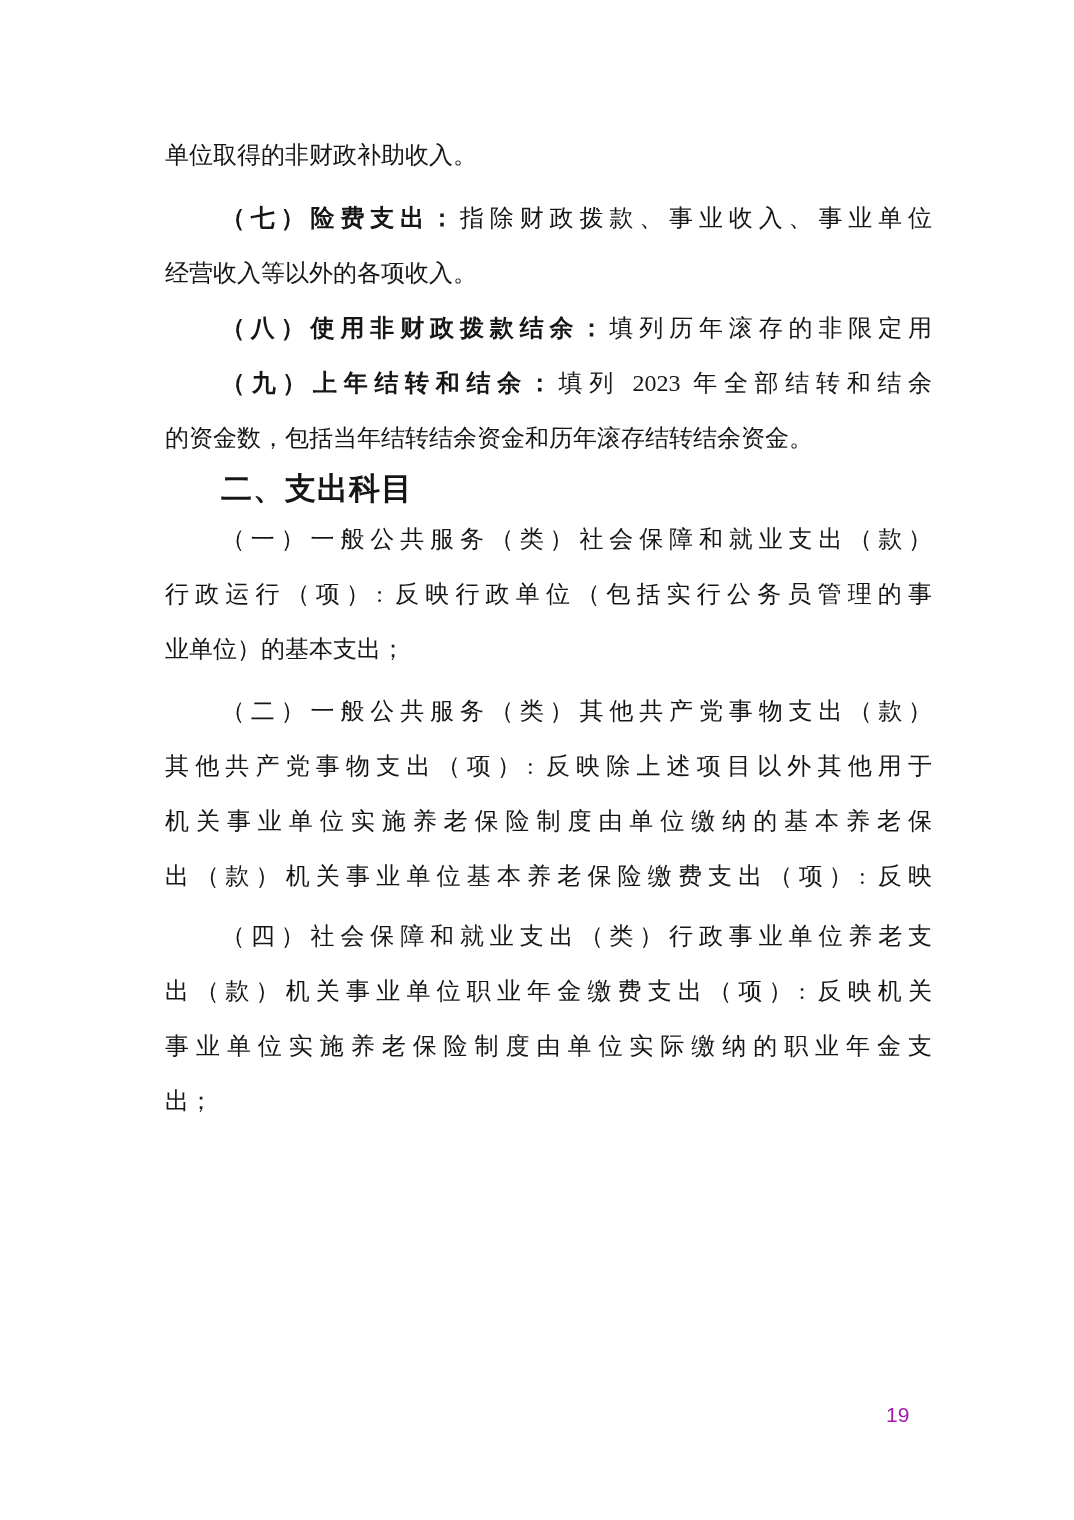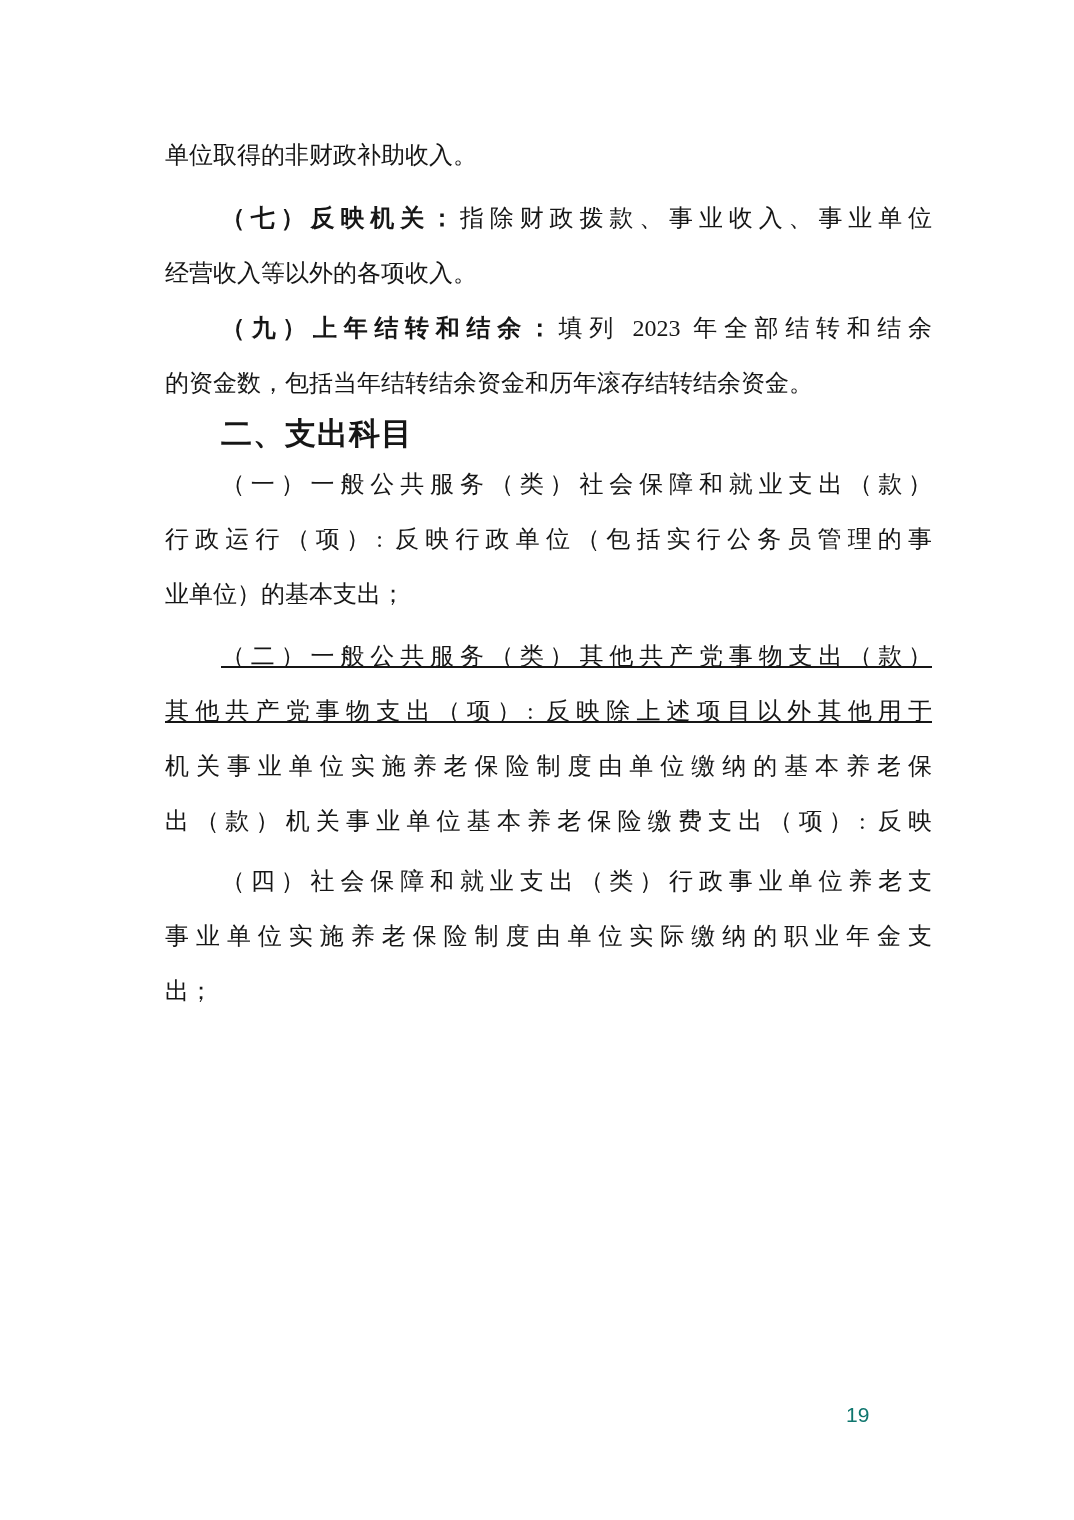--- a/index.html
+++ b/index.html
@@ -47,61 +47,63 @@
     font-weight: 700;
     font-size: 31px;
     line-height: 46px;
     letter-spacing: 1px;
   }
   .para.heading .line {
     text-align-last: left;
   }
   .page-number {
     position: absolute;
-    left: 846px;
+    left: 886px;
     top: 1403px;
     font-family: "Liberation Sans", sans-serif;
     font-size: 21px;
-    color: #0f766e;
+    color: #a21caf;
   }
 </style>
 </head>
 <body>
 
 <div class="page">
   <main class="content">
       <div class="para body" style="margin-top: 0px;">
         <div class="line first last"><span class="seg">单位取得的非财政补助收入。</span></div>
       </div>
       <div class="para body indent" style="margin-top: 8px;">
-        <div class="line first"><span class="seg bold">（七）反映机关：</span><span class="seg">指除财政拨款、事业收入、事业单位</span></div>
+        <div class="line first"><span class="seg bold">（七）险费支出：</span><span class="seg">指除财政拨款、事业收入、事业单位</span></div>
         <div class="line last"><span class="seg">经营收入等以外的各项收入。</span></div>
       </div>
       <div class="para body indent" style="margin-top: 0px;">
+        <div class="line first"><span class="seg bold">（八）使用非财政拨款结余：</span><span class="seg">填列历年滚存的非限定用</span></div>
       </div>
       <div class="para body indent" style="margin-top: 0px;">
         <div class="line first"><span class="seg bold">（九）上年结转和结余：</span><span class="seg">填列 2023 年全部结转和结余</span></div>
         <div class="line last"><span class="seg">的资金数，包括当年结转结余资金和历年滚存结转结余资金。</span></div>
       </div>
       <div class="para heading indent" style="margin-top: 0px;">
         <div class="line first last"><span class="seg">二、支出科目</span></div>
       </div>
       <div class="para body indent" style="margin-top: 0px;">
         <div class="line first"><span class="seg">（一）一般公共服务（类）社会保障和就业支出（款）</span></div>
         <div class="line"><span class="seg">行政运行（项）: 反映行政单位（包括实行公务员管理的事</span></div>
         <div class="line last"><span class="seg">业单位）的基本支出；</span></div>
       </div>
-      <div class="para body indent" style="margin-top: 7px; text-decoration: underline;">
+      <div class="para body indent" style="margin-top: 7px;">
         <div class="line first"><span class="seg">（二）一般公共服务（类）其他共产党事物支出（款）</span></div>
         <div class="line"><span class="seg">其他共产党事物支出（项）: 反映除上述项目以外其他用于</span></div>
       </div>
       <div class="para body indent" style="margin-top: 0px;">
         <div class="line"><span class="seg">机关事业单位实施养老保险制度由单位缴纳的基本养老保</span></div>
         <div class="line"><span class="seg">出（款）机关事业单位基本养老保险缴费支出（项）: 反映</span></div>
       </div>
       <div class="para body indent" style="margin-top: 5px;">
         <div class="line first"><span class="seg">（四）社会保障和就业支出（类）行政事业单位养老支</span></div>
+        <div class="line"><span class="seg">出（款）机关事业单位职业年金缴费支出（项）: 反映机关</span></div>
         <div class="line"><span class="seg">事业单位实施养老保险制度由单位实际缴纳的职业年金支</span></div>
         <div class="line last"><span class="seg">出；</span></div>
       </div>
     </main>
   <div class="page-number">19</div>
 </div>
 
 </body></html>

